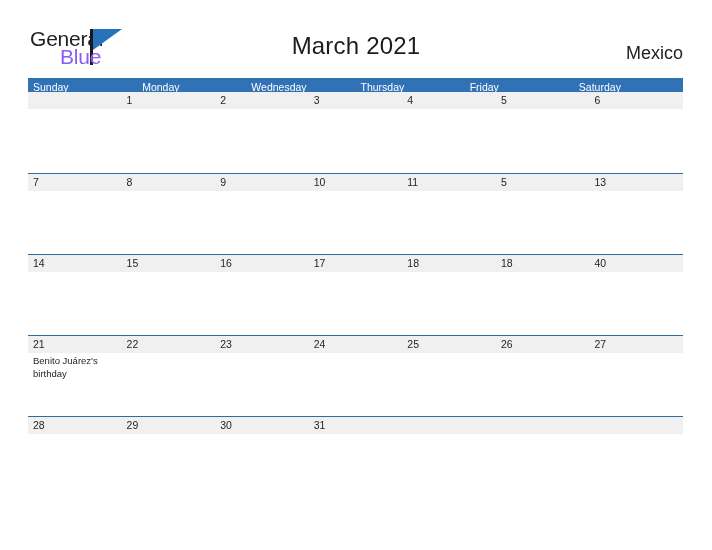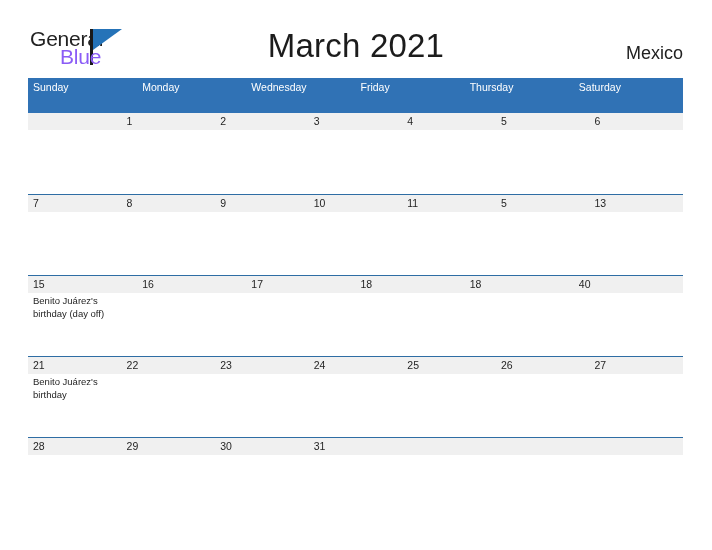--- a/index.html
+++ b/index.html
@@ -71,21 +71,21 @@
     border-left: 29px solid #2573b8;
     border-bottom: 21px solid transparent;
   }
 
   .month-title {
     position: absolute;
     left: 0;
     right: 0;
     top: 28px;
     text-align: center;
-    font-size: 33px;
+    font-size: 24px;
     font-weight: 400;
     color: #1c1c1c;
     line-height: 36px;
     letter-spacing: 0.2px;
   }
 
   .country-label {
     position: absolute;
     right: 29px;
     top: 45px;
@@ -99,21 +99,21 @@
     position: absolute;
     left: 28px;
     top: 78px;
     width: 655px;
   }
 
   .weekday-header {
     display: flex;
     width: 100%;
     background: #3072b5;
-    height: 35px;
+    height: 14px;
   }
   .weekday-cell {
     flex: 1 1 0;
     color: #ffffff;
     font-size: 10.5px;
     line-height: 19px;
     padding-left: 5px;
     white-space: nowrap;
     overflow: hidden;
   }
@@ -171,22 +171,22 @@
   <div class="month-title">March 2021</div>
 
   <div class="country-label">Mexico</div>
 </div>
 
 <div class="calendar">
   <div class="weekday-header">
       <div class="weekday-cell">Sunday</div>
       <div class="weekday-cell">Monday</div>
       <div class="weekday-cell">Wednesday</div>
+      <div class="weekday-cell">Thursday</div>
       <div class="weekday-cell">Friday</div>
-      <div class="weekday-cell">Thursday</div>
       <div class="weekday-cell">Saturday</div>
     </div>
   <div class="week-body">
       <div class="week-row first">
         <div class="day-cell empty">
           <div class="daynum-band">
             <span class="daynum"></span>
           </div>
         </div>
         <div class="day-cell">
@@ -253,23 +253,27 @@
         </div>
         <div class="day-cell">
           <div class="daynum-band">
             <span class="daynum">13</span>
           </div>
         </div>
       </div>
       <div class="week-row">
         <div class="day-cell">
           <div class="daynum-band">
+            <span class="daynum">14</span>
+          </div>
+        </div>
+        <div class="day-cell">
+          <div class="daynum-band">
             <span class="daynum">15</span>
           </div>
-          <div class="event">Benito Juárez's birthday (day off)</div>
         </div>
         <div class="day-cell">
           <div class="daynum-band">
             <span class="daynum">16</span>
           </div>
         </div>
         <div class="day-cell">
           <div class="daynum-band">
             <span class="daynum">17</span>
           </div>

